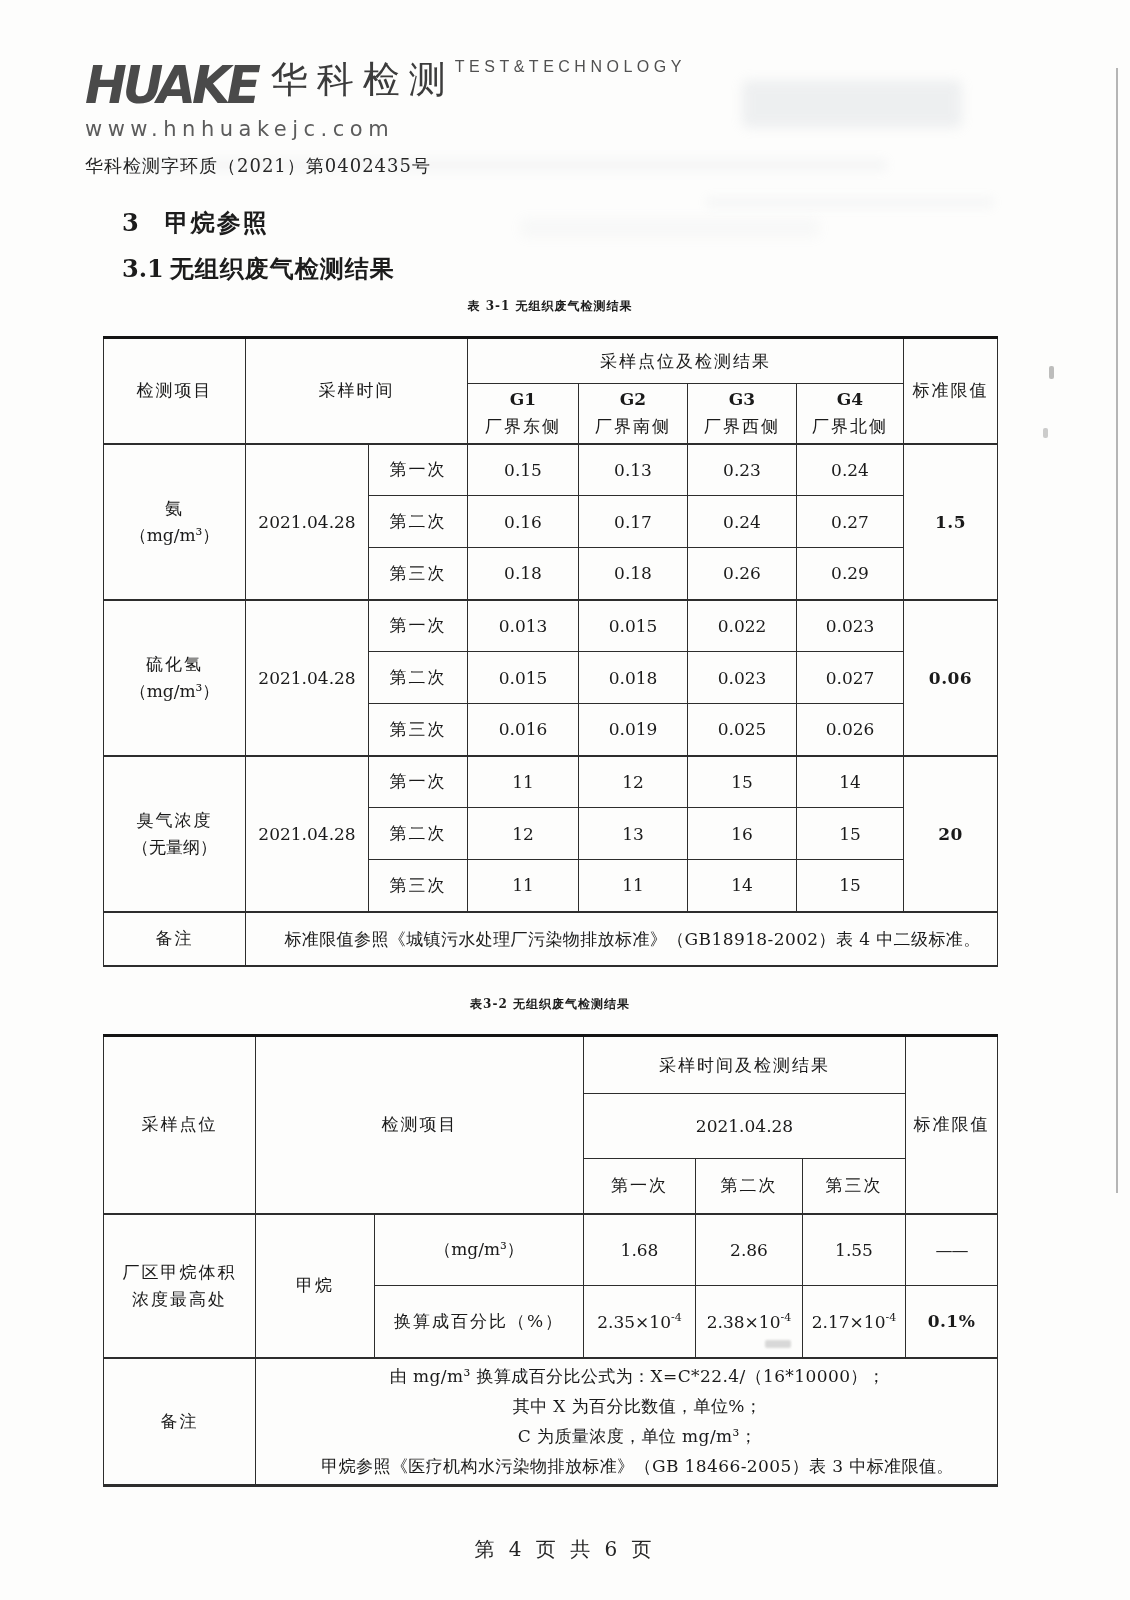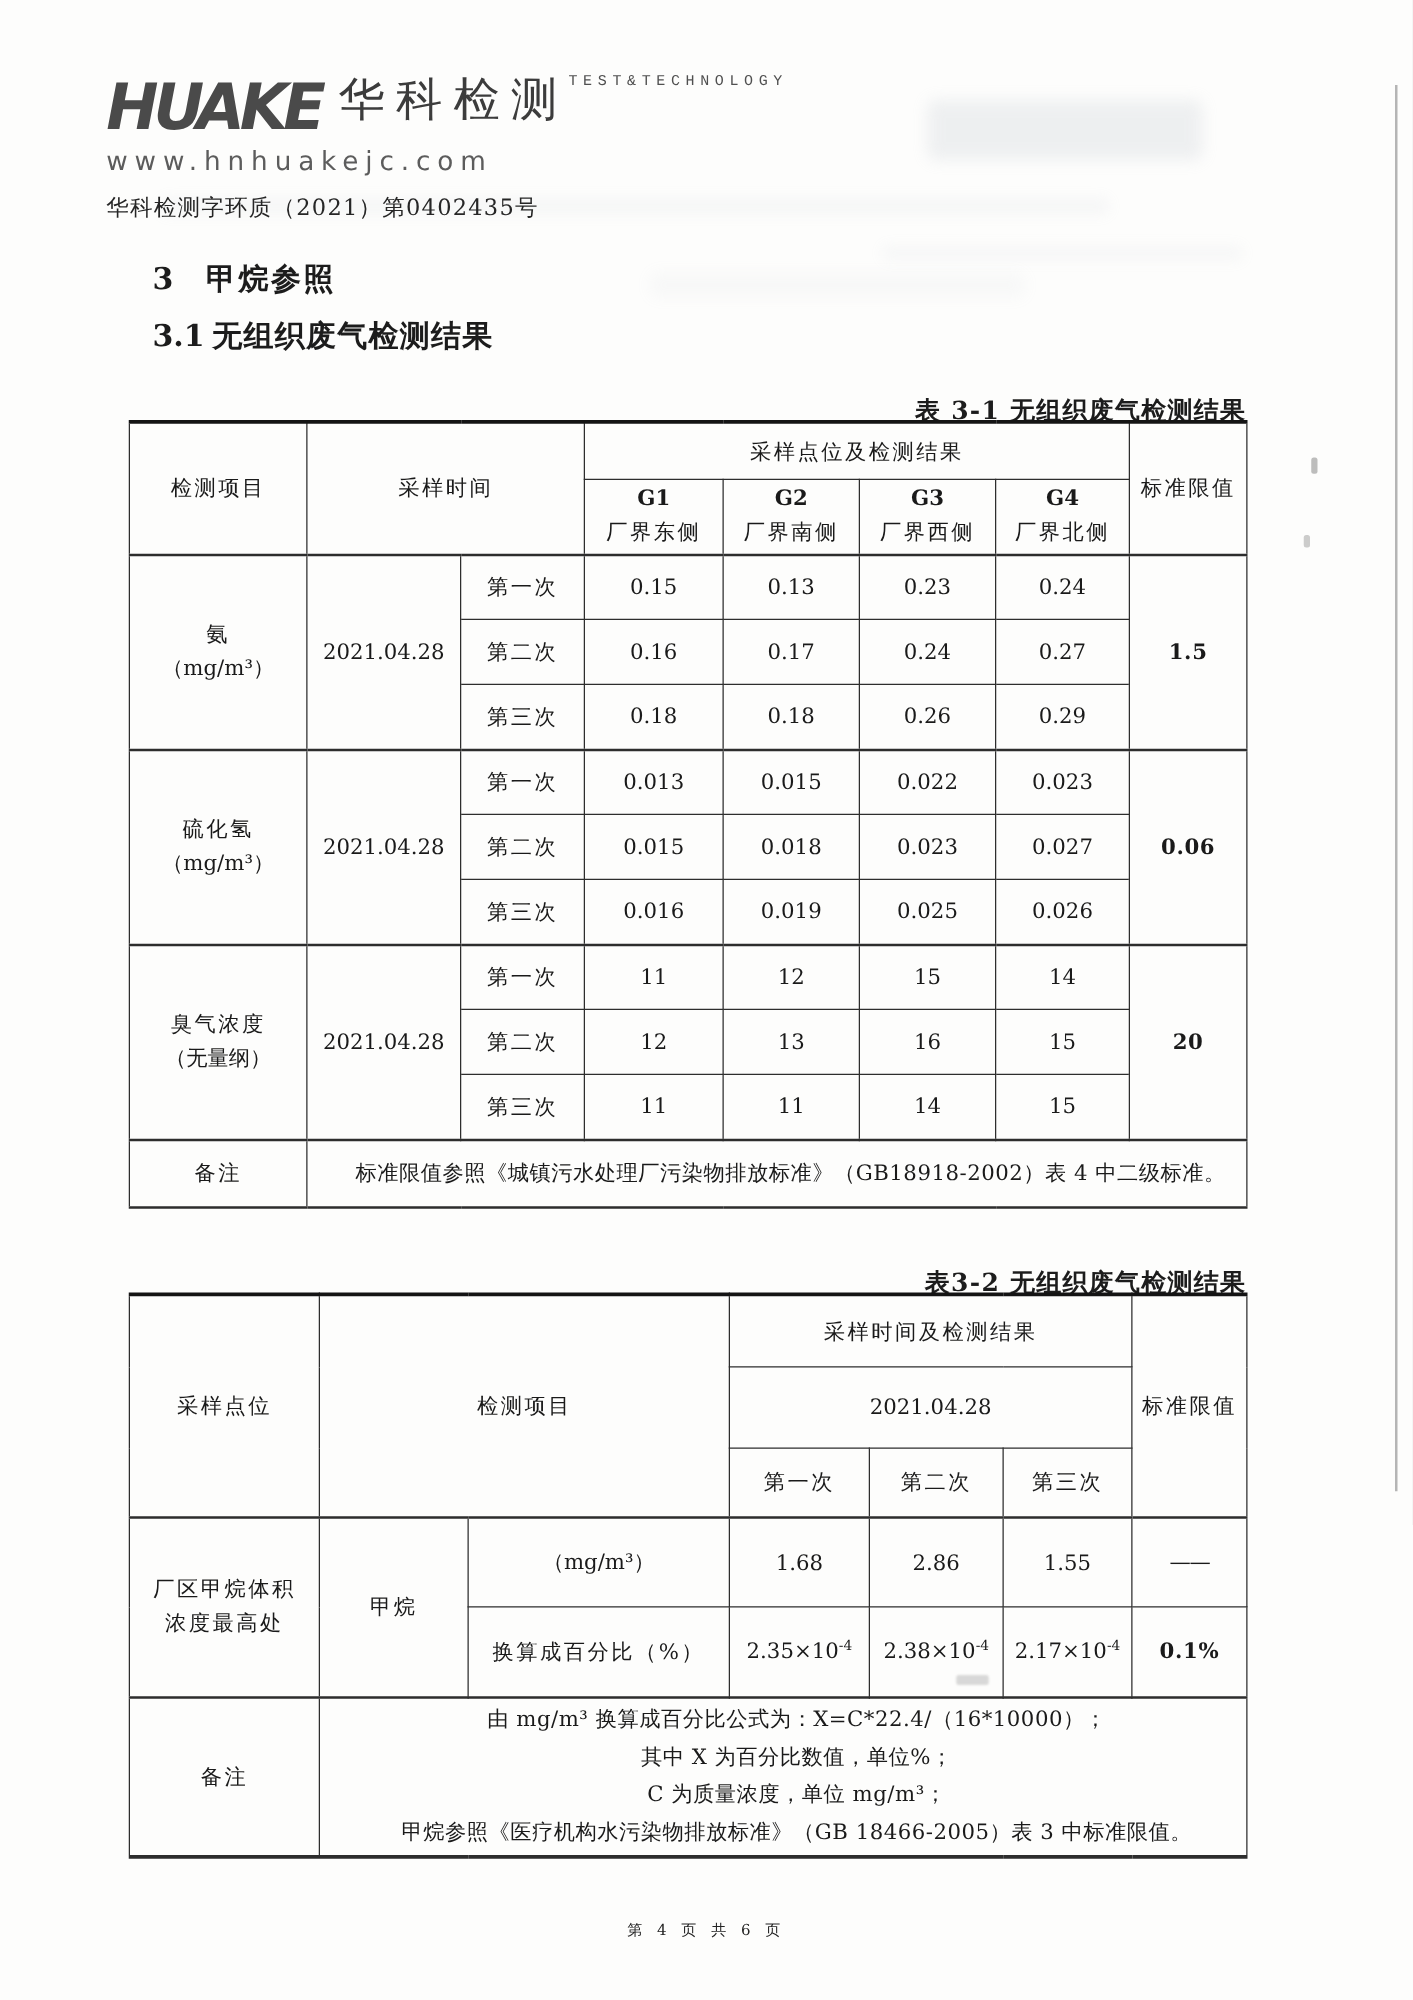--- a/index.html
+++ b/index.html
@@ -15,35 +15,35 @@
     font-family:"DejaVu Sans","Liberation Sans",sans-serif;
     font-style:italic; font-weight:900; font-size:50px; line-height:56px;
     letter-spacing:-4px; color:#4a4a4a; transform:scaleY(1.02);
   }
   .logo-cnblock { display:flex; margin-left:14px; }
   .logo-cn {
     font-family:"DejaVu Sans","Liberation Sans",sans-serif;
     font-size:37px; line-height:44px; letter-spacing:9px; color:#3c3c3c; font-weight:500;
   }
   .logo-sub {
-    font-family:Liberation Mono, monospace;
-    font-size:12px; letter-spacing:4.5px; color:#505050; margin-top:0px;
+    font-family:Liberation Sans, sans-serif;
+    font-size:16px; letter-spacing:4.5px; color:#505050; margin-top:0px;
   }
   .logo-url {
     font-family:"DejaVu Sans","Liberation Sans",sans-serif;
     font-size:21px; letter-spacing:5.5px; color:#5c5c5c; margin-top:3px;
   }
   .doc-no { font-size:18px; color:#262626; margin-top:13px; letter-spacing:1px; }
   
   .h1 { position:absolute; top:207px; left:122px; font-size:24px; font-weight:bold; letter-spacing:2px; }
   .h1 .num { margin-right:26px; letter-spacing:0; }
   .h2 { position:absolute; top:253px; left:122px; font-size:24px; font-weight:bold; letter-spacing:1px; }
   .h2 .num { margin-right:6px; letter-spacing:0; }
-  .cap { position:absolute; left:103px; width:894px; text-align:right;
-         font-size:20px; font-weight:bold; letter-spacing:1px;margin-top:17px; }
+  .cap { position:absolute; left:103px; width:894px; text-align:center;
+         font-size:12px; font-weight:bold; letter-spacing:1px; }
   .cap1 { top:298px; }
   .cap2 { top:996px; }
   
   .twrap1 { position:absolute; top:336px; left:103px; }
   .twrap2 { position:absolute; top:1034px; left:103px; }
   table.t { border-collapse:collapse; table-layout:fixed; width:894px;
             font-size:17px; color:#1a1a1a; }
   table.t td { border:1px solid #2d2d2d; text-align:center; vertical-align:middle; padding:2px 4px; }
   table.t { border-top:3px solid #141414; }
   tr.gs td { border-top-width:2px; }
@@ -53,21 +53,21 @@
   .code { font-weight:600; }
   .cell2 div { line-height:27px; }
   .limitv { font-weight:bold; letter-spacing:0.5px; }
   .noteL { letter-spacing:2px; }
   .noteT { text-align:center; padding-left:26px !important; line-height:30px; letter-spacing:0.4px; }
   .noteT div { line-height:30px; }
   sup { font-size:11px; }
   .dash { letter-spacing:-1px; }
   
   .footer { position:absolute; top:1536px; width:100%; text-align:center;
-            font-size:12px; letter-spacing:4px; color:#242424; }
+            font-size:20px; letter-spacing:4px; color:#242424; }
   
   .smudge { position:absolute; background:#b9c0c9; filter:blur(6px); border-radius:6px; }
   .s1 { left:742px; top:80px;  width:220px; height:48px; opacity:.22; }
   .s2 { left:128px; top:158px; width:760px; height:14px; opacity:.10; filter:blur(5px); }
   .s3 { left:705px; top:196px; width:290px; height:13px; opacity:.09; filter:blur(5px); }
   .s4 { left:520px; top:218px; width:300px; height:20px; opacity:.08; }
   .edge { position:absolute; left:1116px; top:68px; width:2px; height:1125px;
           background:#a8a8a8; opacity:.85; }
   .speck { position:absolute; background:#6f6f6f; border-radius:2px; }
   .p1 { left:1049px; top:366px; width:5px; height:13px; opacity:.45; }

